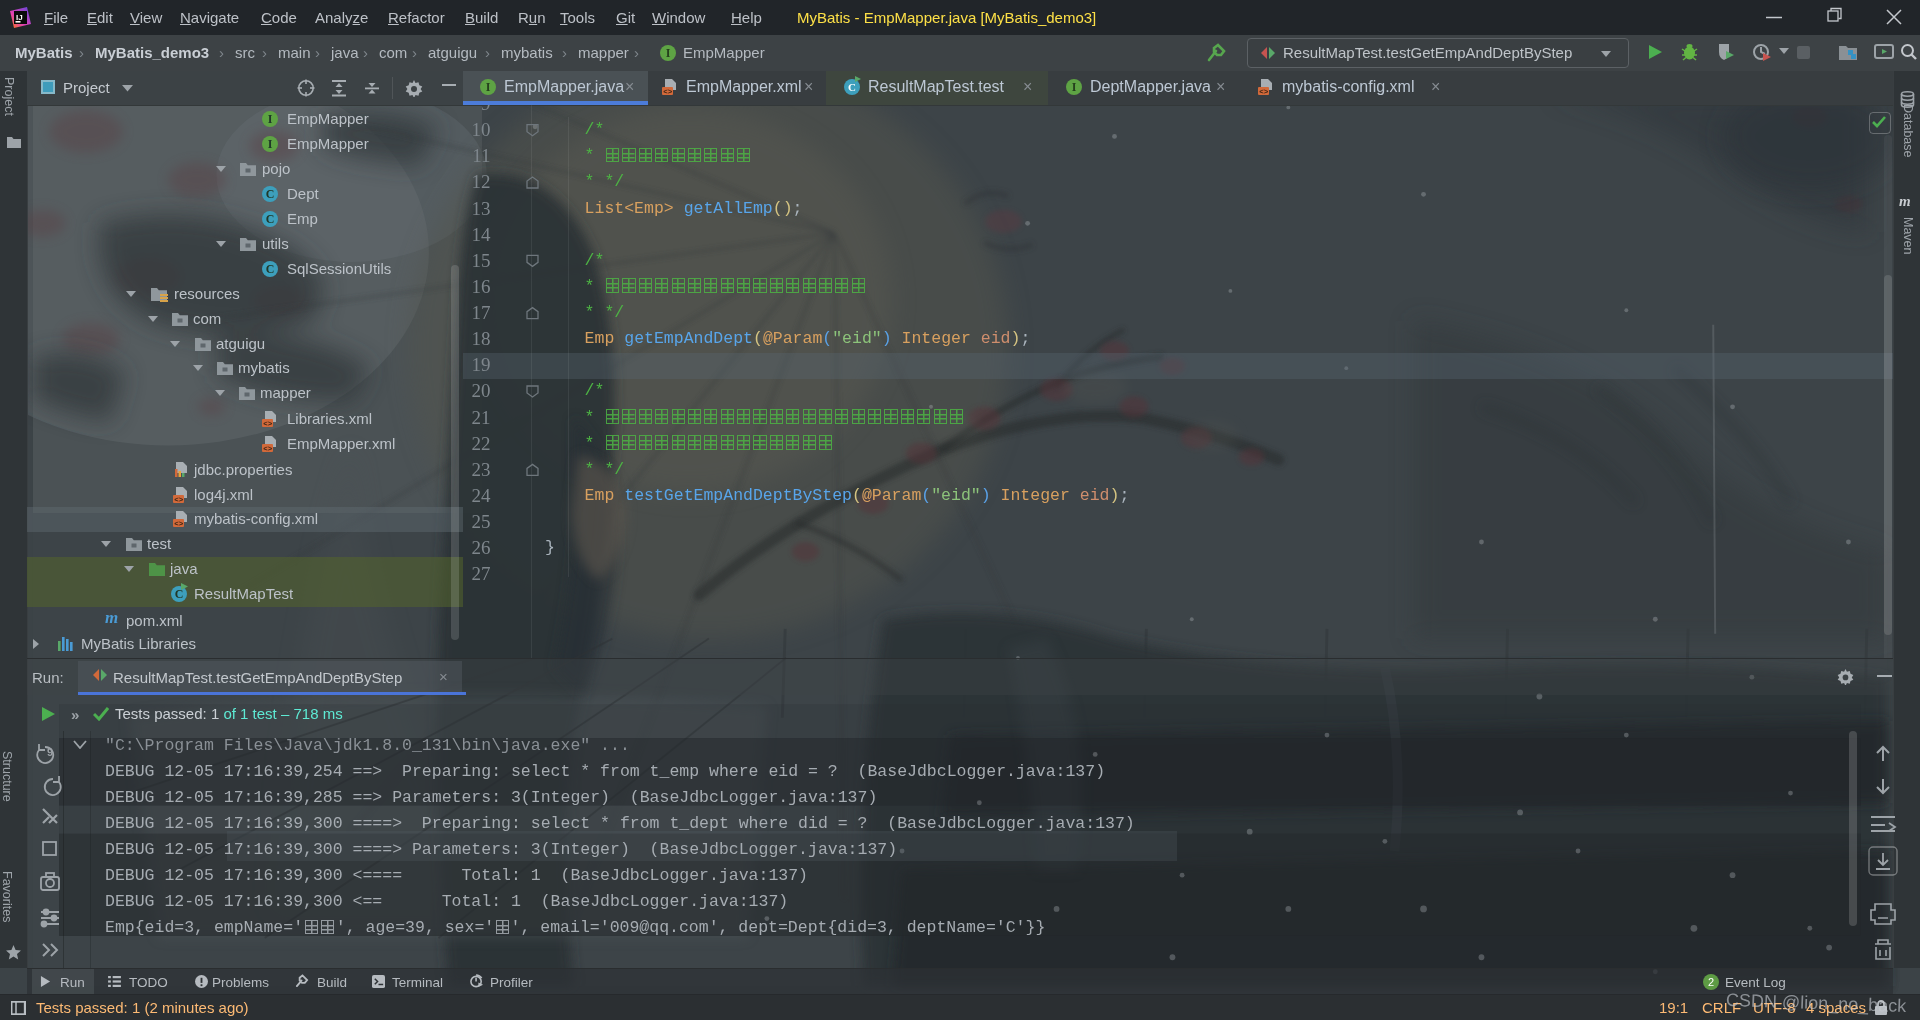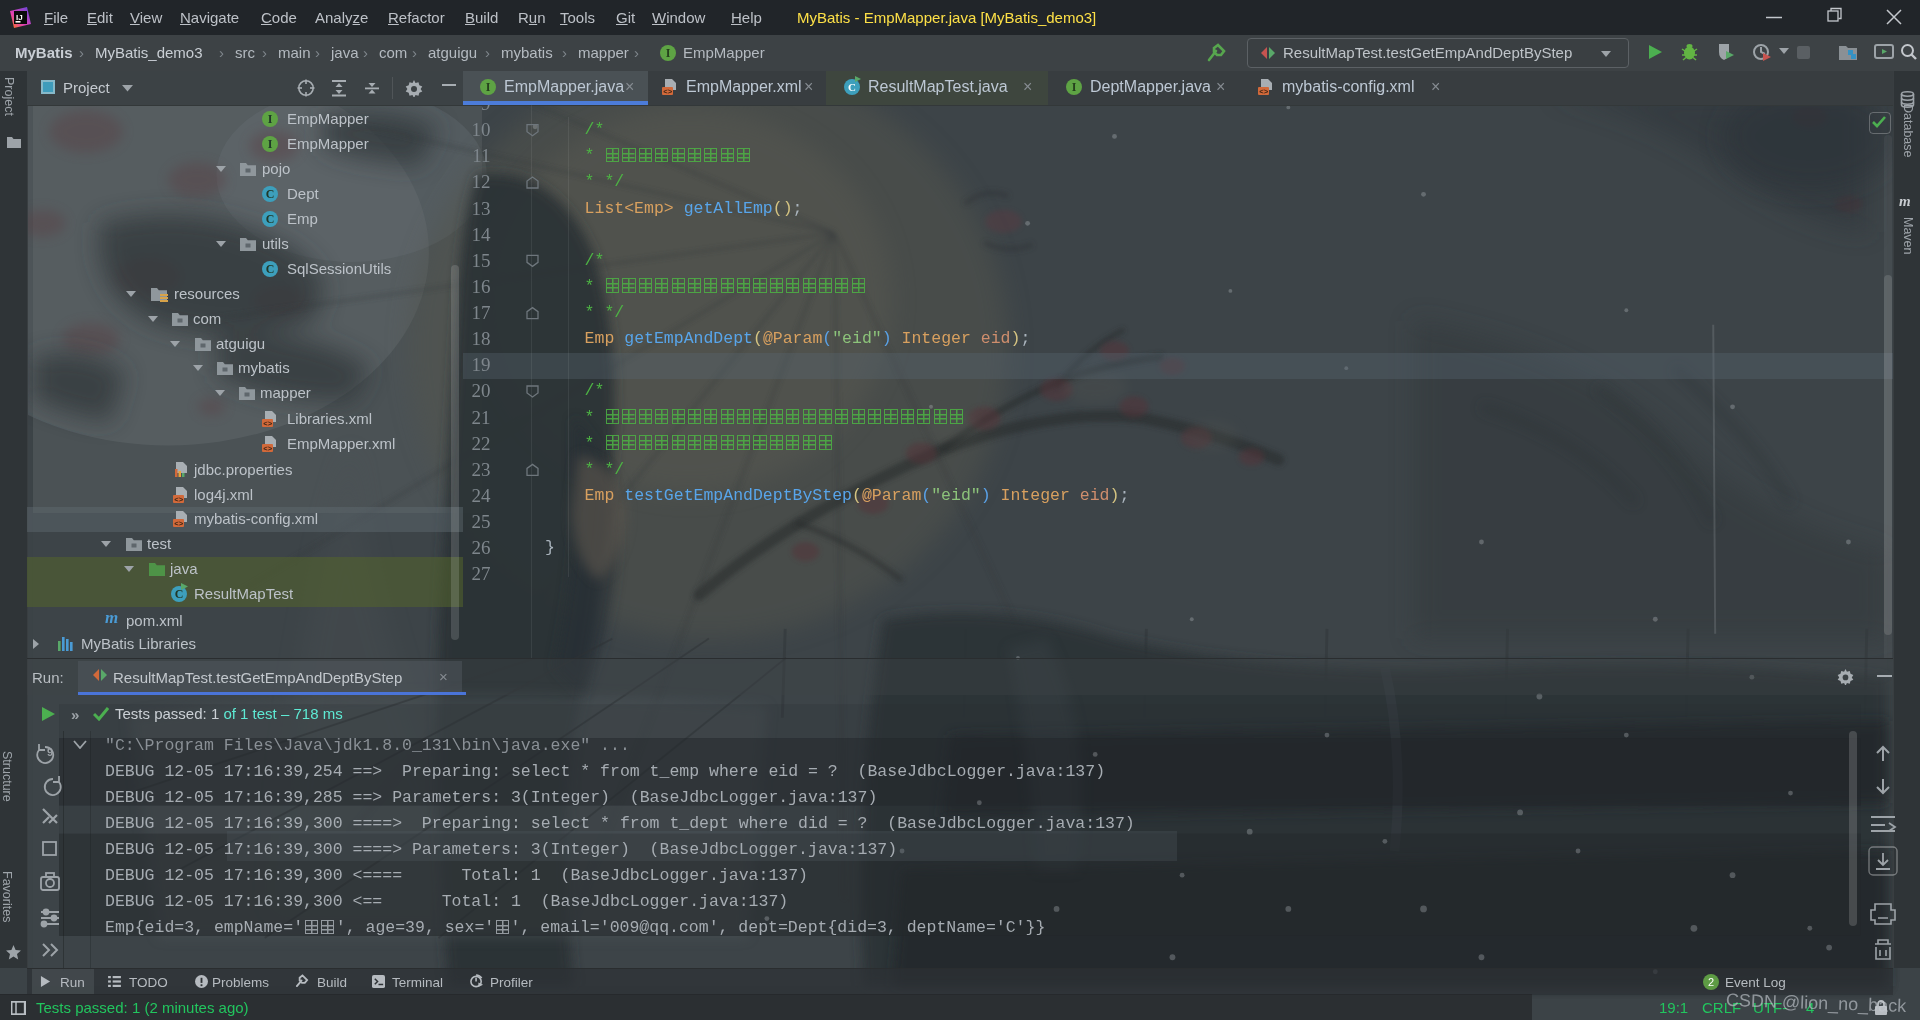--- a/index.html
+++ b/index.html
@@ -200,21 +200,21 @@
 <line x1="8" y1="17.5" x2="24" y2="17.5" stroke-width="1.5"></line>
 <rect x="70" y="11" width="10" height="10" stroke-width="1.3"></rect>
         <path d="M73,11 v-2.5 h10 v10 h-2.5" stroke-width="1.3"></path>
 <path d="M129,10 l14,14 M143,10 l-14,14" stroke-width="1.5"></path>
 </svg>
 </div>
 
 <div class="ab" style="left:0;top:35px;width:1920px;height:36px;background:#3d4245;color:#b4bac0;font-size:15px;border-bottom:1px solid #323639;">
 <span class="ab" style="left:15px;top:9px;font-weight:bold;color:#c9ced4">MyBatis</span>
 <span class="ab" style="left:79px;top:9px;color:#7f868c">›</span>
-<span class="ab" style="left:95px;top:9px;font-weight:normal;color:#c9ced4">MyBatis_demo3</span>
+<span class="ab" style="left:95px;top:9px;font-weight:bold;color:#c9ced4">MyBatis_demo3</span>
 <span class="ab" style="left:219px;top:9px;color:#7f868c">›</span>
 <span class="ab" style="left:235px;top:9px">src</span>
 <span class="ab" style="left:262px;top:9px;color:#7f868c">›</span>
 <span class="ab" style="left:278px;top:9px">main</span>
 <span class="ab" style="left:315px;top:9px;color:#7f868c">›</span>
 <span class="ab" style="left:331px;top:9px">java</span>
 <span class="ab" style="left:363px;top:9px;color:#7f868c">›</span>
 <span class="ab" style="left:379px;top:9px">com</span>
 <span class="ab" style="left:412px;top:9px;color:#7f868c">›</span>
 <span class="ab" style="left:428px;top:9px">atguigu</span>
@@ -345,21 +345,21 @@
         <path d="M3,0 h7 l4,4 v7 h-11Z" fill="#a8aeb3"></path>
         <rect x="0" y="8" width="11" height="8" rx="1" fill="#d2693a"></rect>
         <text x="1.2" y="14.8" font-size="7.5" fill="#3a2313" font-weight="bold" font-family="Liberation Mono">&lt;&gt;</text>
       </svg>
 <span class="ab" style="left:223px;top:7px">EmpMapper.xml</span>
       <span class="ab" style="left:341px;top:7px;color:#868c92">×</span>
 <div class="ab" style="left:381px;top:8px;width:16px;height:16px;border-radius:50%;background:#3d9fbc;color:#fff;font-size:11px;text-align:center;line-height:16px;font-family:'Liberation Serif',serif;font-weight:bold">C</div>
 <svg class="ab" style="left:390px;top:5px" width="10" height="10" viewBox="0 0 10 10">
         <path d="M2,0 L8,3 L2,6Z" fill="#59a869"></path>
       </svg>
-<span class="ab" style="left:405px;top:7px">ResultMapTest.java</span>
+<span class="ab" style="left:405px;top:7px">ResultMapTest.test</span>
       <span class="ab" style="left:560px;top:7px;color:#868c92">×</span>
 <div class="ab" style="left:603px;top:8px;width:16px;height:16px;border-radius:50%;background:#5ea344;color:#25401d;font-size:12px;text-align:center;line-height:16px;font-family:'Liberation Serif',serif;font-weight:bold">I</div>
 <span class="ab" style="left:627px;top:7px">DeptMapper.java</span>
       <span class="ab" style="left:753px;top:7px;color:#868c92">×</span>
 <svg class="ab" style="left:795px;top:8px" width="16" height="16" viewBox="0 0 16 16">
         <path d="M3,0 h7 l4,4 v7 h-11Z" fill="#a8aeb3"></path>
         <rect x="0" y="8" width="11" height="8" rx="1" fill="#d2693a"></rect>
         <text x="1.2" y="14.8" font-size="7.5" fill="#3a2313" font-weight="bold" font-family="Liberation Mono">&lt;&gt;</text>
       </svg>
 <span class="ab" style="left:819px;top:7px">mybatis-config.xml</span>
@@ -666,21 +666,21 @@
 <svg class="ab" style="left:443px;top:5px" width="14" height="14" viewBox="0 0 15 15" fill="none" stroke="#b6bbc0" stroke-width="1.7">
         <circle cx="6.5" cy="8" r="5.5"></circle>
         <path d="M6.5,8 L6.5,4 M6.5,1 a7,7 0 0,1 6,3.5"></path>
         <path d="M9,9 L14,11.5 L9,14Z" fill="#b6bbc0" stroke="none"></path>
       </svg>
 <span class="ab" style="left:463px;top:6px">Profiler</span>
 <div class="ab" style="left:1676px;top:5px;width:16px;height:16px;border-radius:50%;background:#5d9b44;color:#fff;font-size:11px;text-align:center;line-height:16px">2</div>
 <span class="ab" style="left:1698px;top:6px">Event Log</span>
 </div>
 
-<div class="ab" style="left:0;top:994px;width:1532px;height:26px;background:#2b2f32;border-top:1px solid #26292c;color:#22c55e;font-size:15px;">
+<div class="ab" style="left:0;top:994px;width:1920px;height:26px;background:#2b2f32;border-top:1px solid #26292c;color:#fdba74;font-size:15px;">
 <svg class="ab" style="left:11px;top:6px" width="15" height="14" viewBox="0 0 15 14" fill="none" stroke="#b9bec3" stroke-width="1.5">
         <rect x="0.7,0.7" y="0.7" width="13.6" height="12.6"></rect>
         <rect x="0.7" y="0.7" width="13.6" height="12.6"></rect>
         <line x1="5" y1="0.7" x2="5" y2="13.3"></line>
       </svg>
 <span class="ab" style="left:36px;top:4px">Tests passed: 1 (2 minutes ago)</span>
 <span class="ab" style="left:1659px;top:4px">19:1</span>
 <span class="ab" style="left:1702px;top:4px">CRLF</span>
 <span class="ab" style="left:1753px;top:4px">UTF-8</span>
 <span class="ab" style="left:1806px;top:4px">4 spaces</span>

